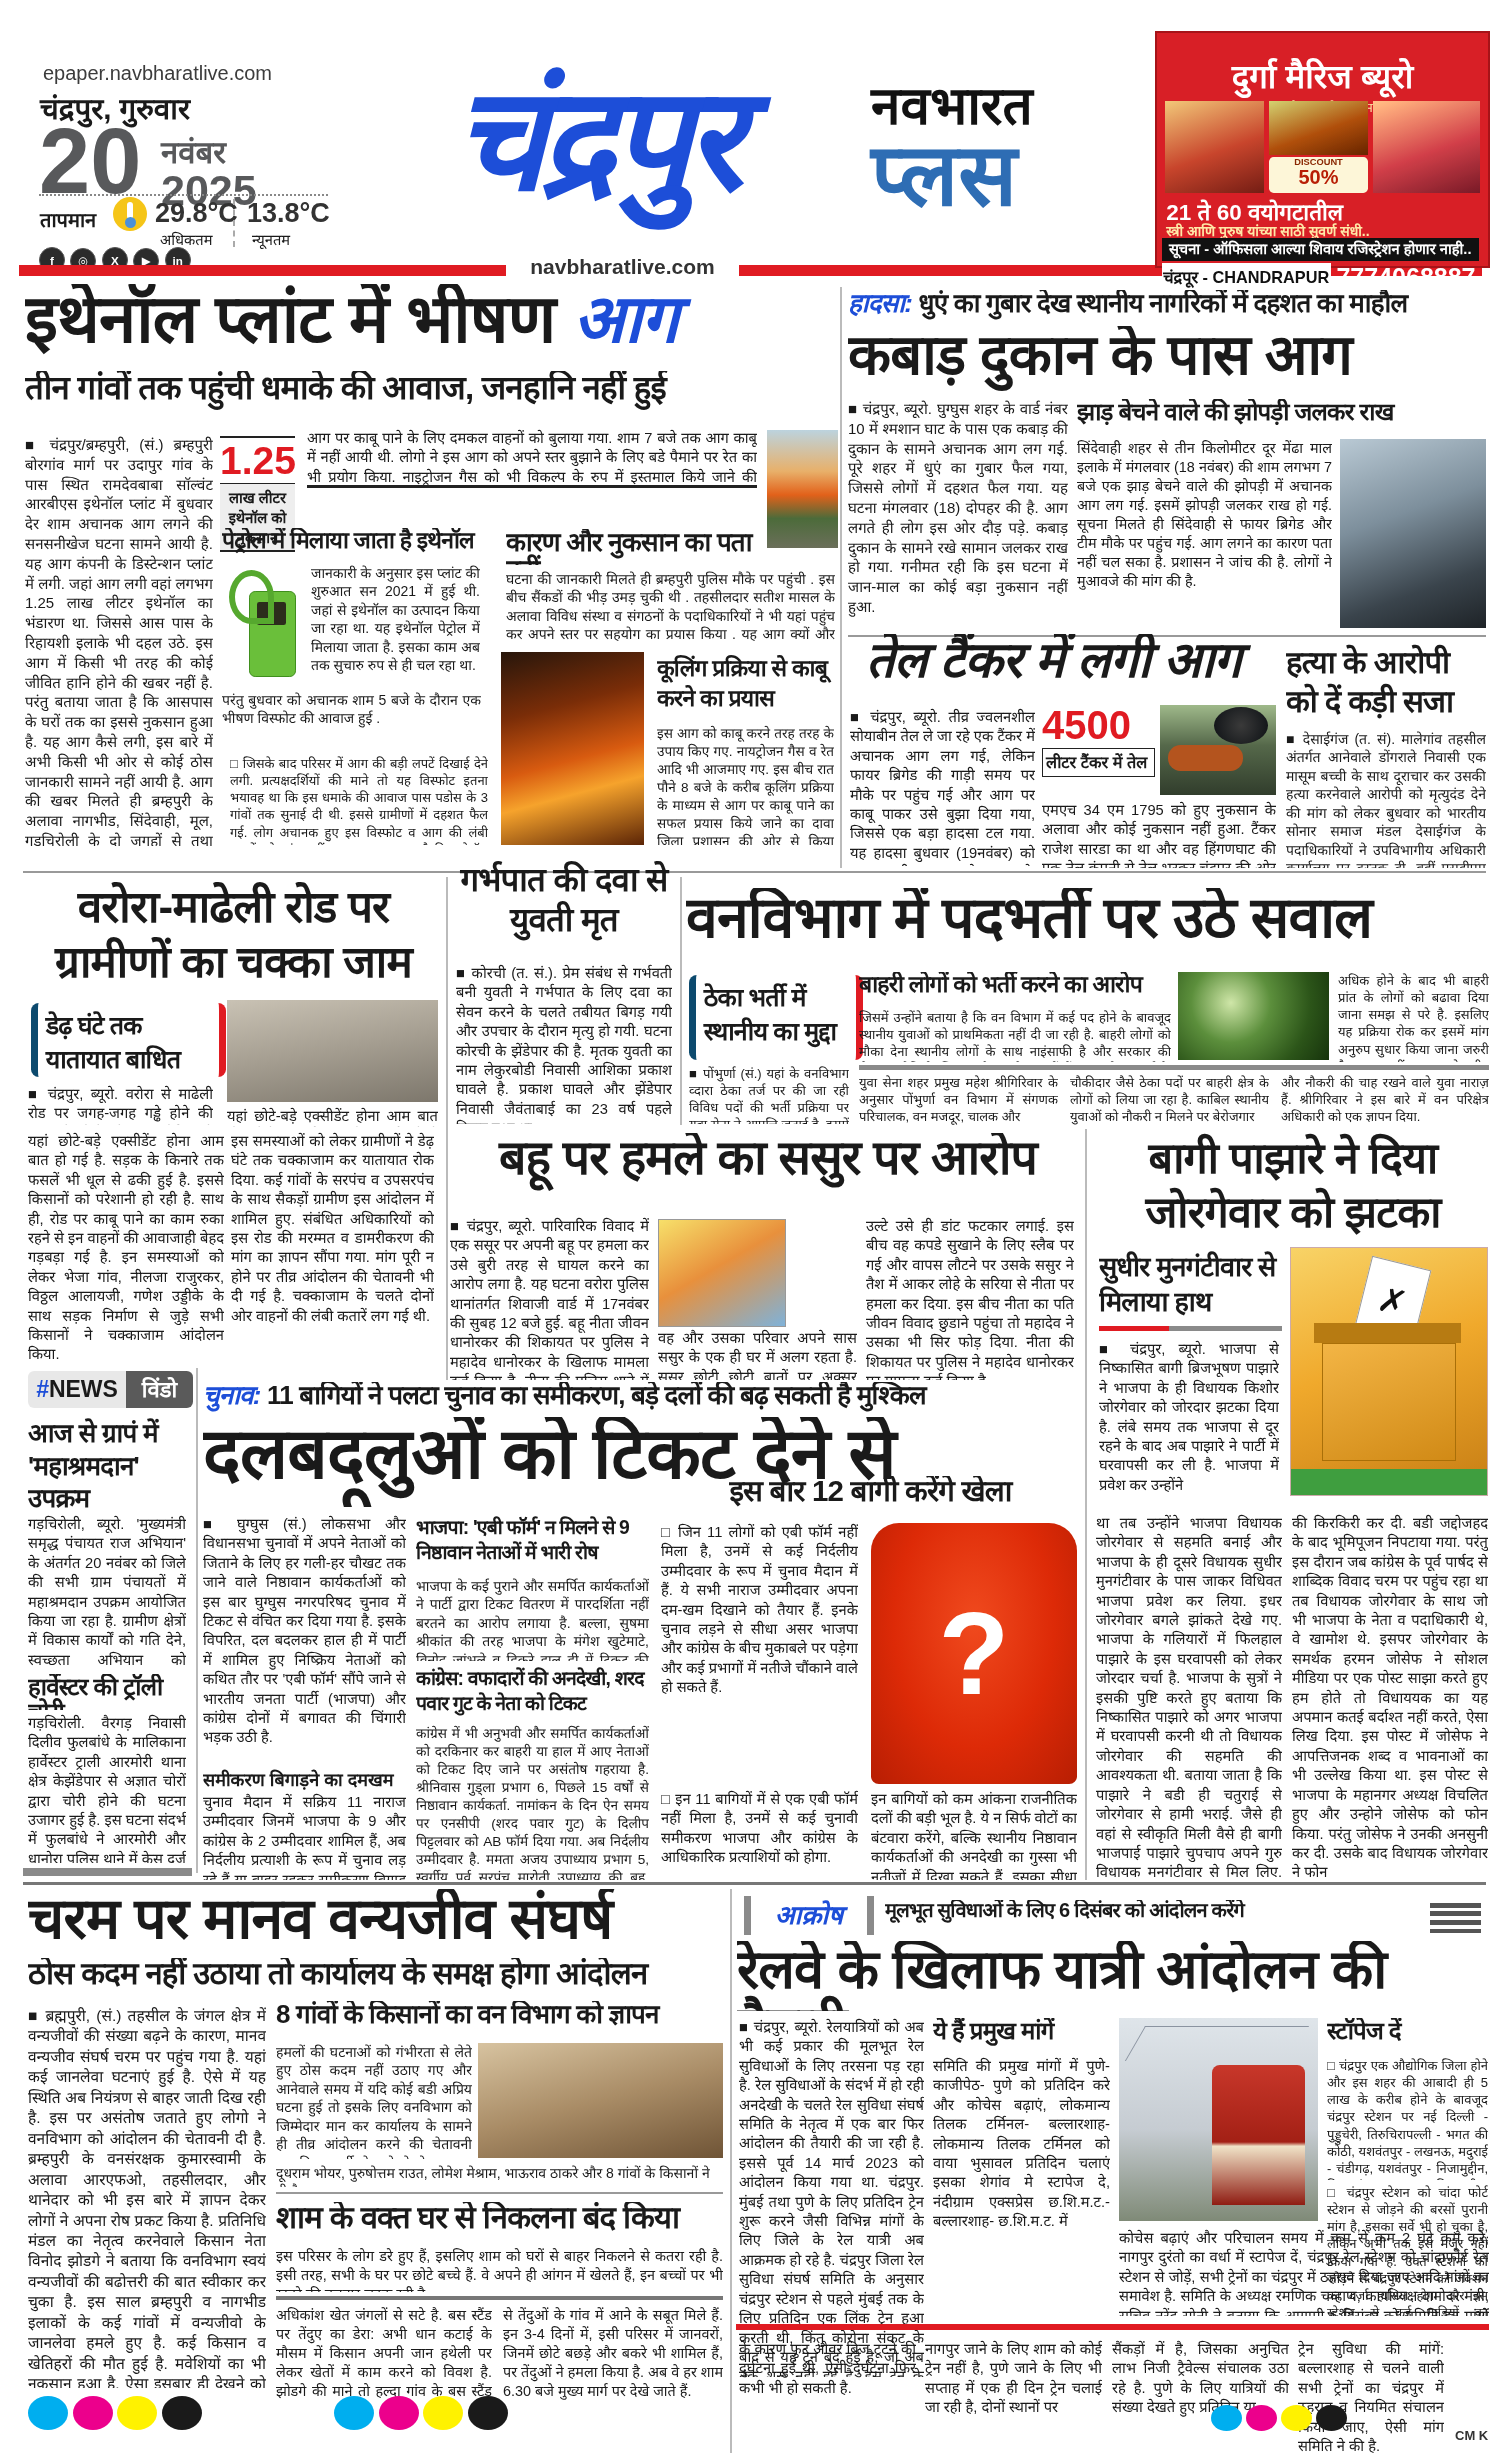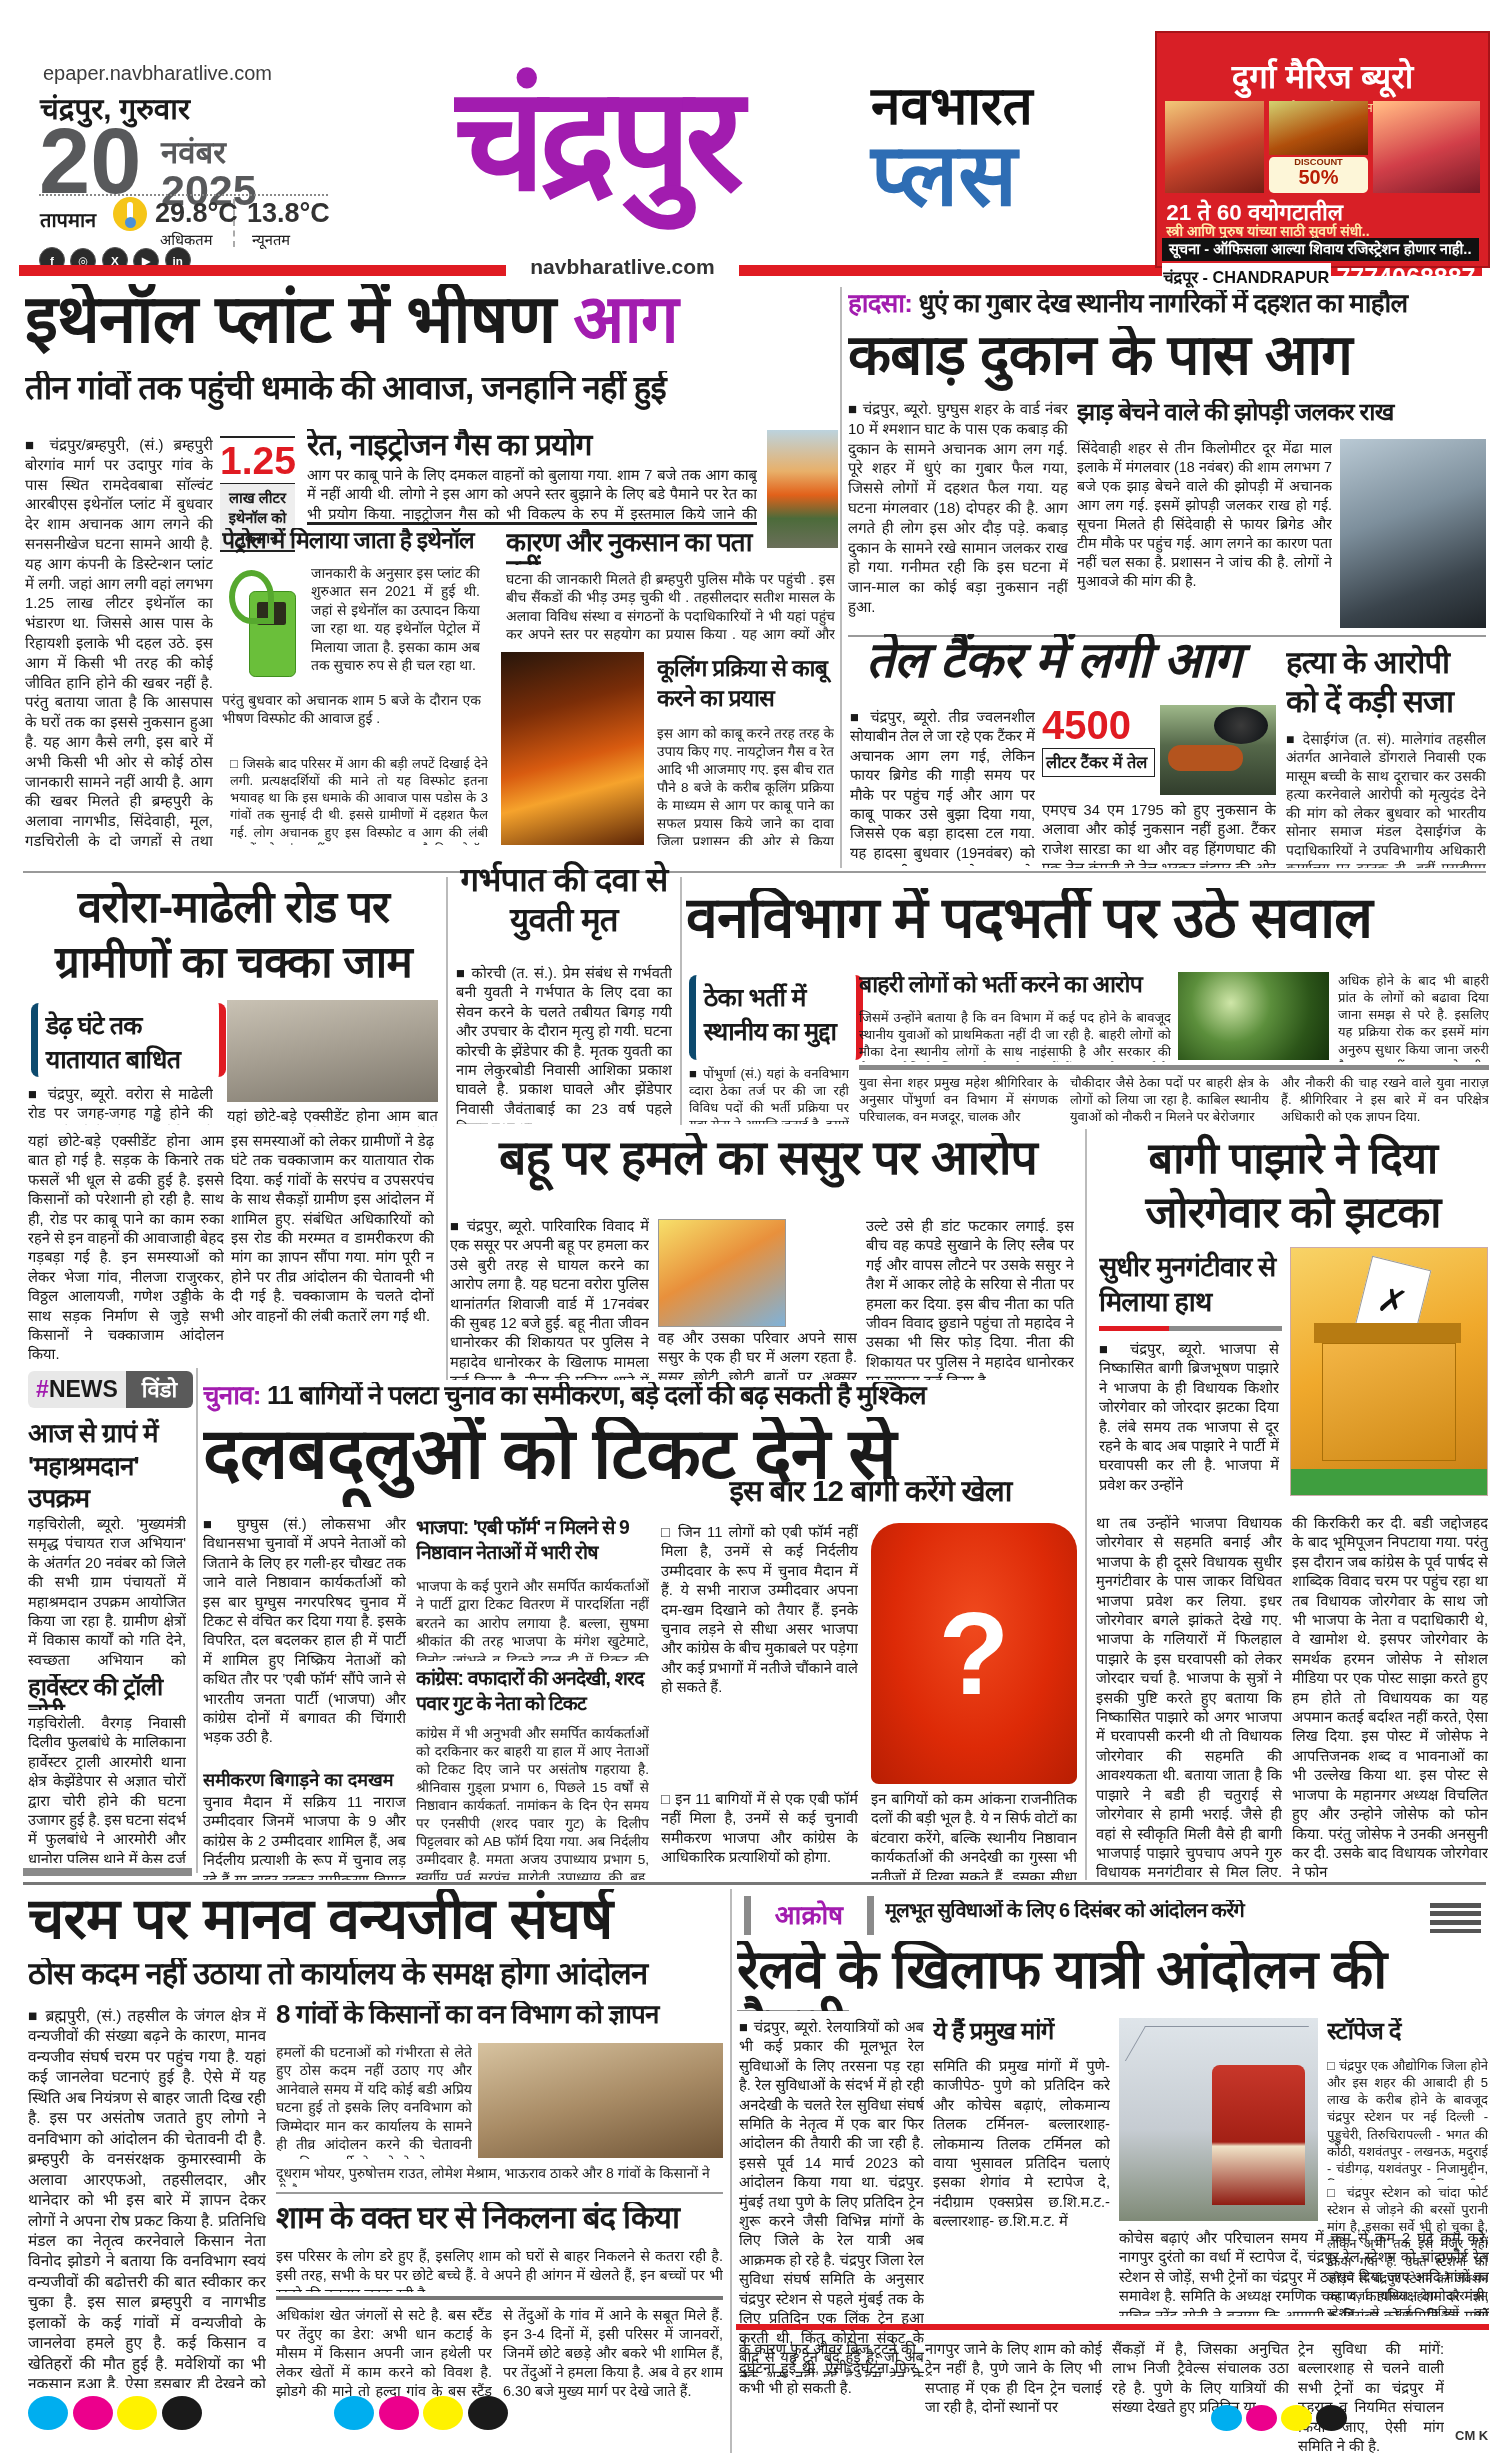--- a/index.html
+++ b/index.html
@@ -2,21 +2,21 @@
 <html style="font-size:12.4px"><head>
 <meta charset="utf-8">
 <style>
   html,body{margin:0;padding:0;background:#e9e9e9;}
   #page{position:relative;width:1500px;height:2462px;background:#fff;
         font-family:"Liberation Sans","DejaVu Sans",sans-serif;color:#1a1a1a;margin:0 auto;overflow:hidden;}
   .abs{position:absolute;}
   .b{font-weight:bold;}
   .j{text-align:justify;text-justify:inter-word;}
   .clip{overflow:hidden;}
-  .red{color:#a21caf;}
+  .red{color:#1d4ed8;font-style:italic;}
   .gray{color:#58595b;}
   .c{text-align:center;}
   .body{font-size:14.7px;line-height:1.32;}
   .hl{font-weight:bold;line-height:1.05;letter-spacing:-0.8px;}
   .hr{background:#999;height:2.3px;}
   .vr{background:#bbb;width:1.6px;}
   .redbar{background:#e01b22;}
   .photo{background:#888;}
   .ph-fire{background:linear-gradient(165deg,#27160b 0%,#7a2d08 30%,#d85b10 55%,#f6a32c 70%,#5b2406 100%);}
   .ph-fire-sm{background:linear-gradient(180deg,#bcd3de 0%,#e8b06a 35%,#e2611a 55%,#4c6b3a 75%,#6b6f5a 100%);}
@@ -90,21 +90,20 @@
 
   <section>
     <h1 class="abs hl clip" style="left:25px;top:284px;width:809px;height:87px;font-size:67px;margin:0;"><span>इथेनॉल प्लांट में भीषण </span><span class="red">आग</span></h1>
     <h2 class="abs hl clip" style="left:25px;top:371px;width:809px;height:42px;font-size:33px;margin:0;">तीन गांवों तक पहुंची धमाके की आवाज, जनहानि नहीं हुई</h2>
     <div class="abs body j clip" style="left:25px;top:435px;width:188px;height:411px;font-size:15px;">■ चंद्रपुर/ब्रम्हपुरी, (सं.) ब्रम्हपुरी बोरगांव मार्ग पर उदापुर गांव के पास स्थित रामदेवबाबा सॉल्वंट आरबीएस इथेनॉल प्लांट में बुधवार देर शाम अचानक आग लगने की सनसनीखेज घटना सामने आयी है. यह आग कंपनी के डिस्टेन्शन प्लांट में लगी. जहां आग लगी वहां लगभग 1.25 लाख लीटर इथेनॉल का भंडारण था. जिससे आस पास के रिहायशी इलाके भी दहल उठे. इस आग में किसी भी तरह की कोई जीवित हानि होने की खबर नहीं है. परंतु बताया जाता है कि आसपास के घरों तक का इससे नुकसान हुआ है. यह आग कैसे लगी, इस बारे में अभी किसी भी ओर से कोई ठोस जानकारी सामने नहीं आयी है. आग की खबर मिलते ही ब्रम्हपुरी के अलावा नागभीड, सिंदेवाही, मूल, गड़चिरोली के दो जगहों से तथा अन्य स्थानों से करीब 10 - 12 दमकल वाहन घटनास्थल पर पहुंच गए . चंद्रपुर से भी मनपा के दो वाहन फायर टेंडर फोम सोल्युशन के साथ पहुंच गए थे.  खबर लिखे जाने तक आग पर काबू पाने का काम युद्ध स्तर पर चल रहा था.</div>
     <div class="abs" style="left:220px;top:436px;width:75px;border-top:2.3px solid #222;">
       <div class="statv c" style="font-size:39px;padding:3.1px 0;">1.25</div>
       <div class="b c" style="font-size:14.7px;background:#eee;border-top:1.6px solid #222;border-bottom:2.3px solid #222;padding:3.1px 1.6px;">लाख लीटर इथेनॉल को नुकसान</div>
     </div>
     <div class="abs" style="left:307px;top:429px;width:450px;">
-      <div class="hl clip" style="font-size:30px;height:37px;">रेत, नाइट्रोजन गैस का प्रयोग</div>
       <div class="body j clip" style="font-size:14.7px;height:56px;border-bottom:3.1px solid #222;">आग पर काबू पाने के लिए दमकल वाहनों को बुलाया गया. शाम 7 बजे तक आग काबू में नहीं आयी थी. लोगो ने इस आग को अपने स्तर बुझाने के लिए बडे पैमाने पर रेत का भी प्रयोग किया. नाइट्रोजन गैस को भी विकल्प के रुप में इस्तमाल किये जाने की जानकारी है.</div>
     </div>
     <div class="abs photo ph-fire-sm" style="left:767px;top:430px;width:71px;height:118px;"></div>
     <div class="abs hl clip" style="left:222px;top:528px;width:259px;height:34px;font-size:23px;">पेट्रोल में मिलाया जाता है इथेनॉल</div>
     <div class="abs" style="left:227px;top:568px;width:78px;height:115px;">
       <div class="abs" style="left:22px;top:23px;width:45px;height:84px;background:#6abf3a;border-radius:6.2px;border:1.6px solid #3f8f1d;"></div>
       <div class="abs" style="left:29.5px;top:34px;width:29.5px;height:23px;background:#2c2c1c;border-radius:2.3px;"></div>
       <div class="abs" style="left:1.6px;top:1.6px;width:33px;height:42px;border:6.2px solid #56a82e;border-radius:50% 50% 0 50%;"></div>
     </div>
     <div class="abs body j clip" style="left:311px;top:564px;width:169px;height:124px;font-size:14px;">जानकारी के अनुसार इस प्लांट की शुरुआत सन 2021 में हुई थी. जहां से इथेनॉल का उत्पादन किया जा रहा था. यह इथेनॉल पेट्रोल में मिलाया जाता है. इसका काम अब तक सुचारु रुप से ही चल रहा था.</div>

